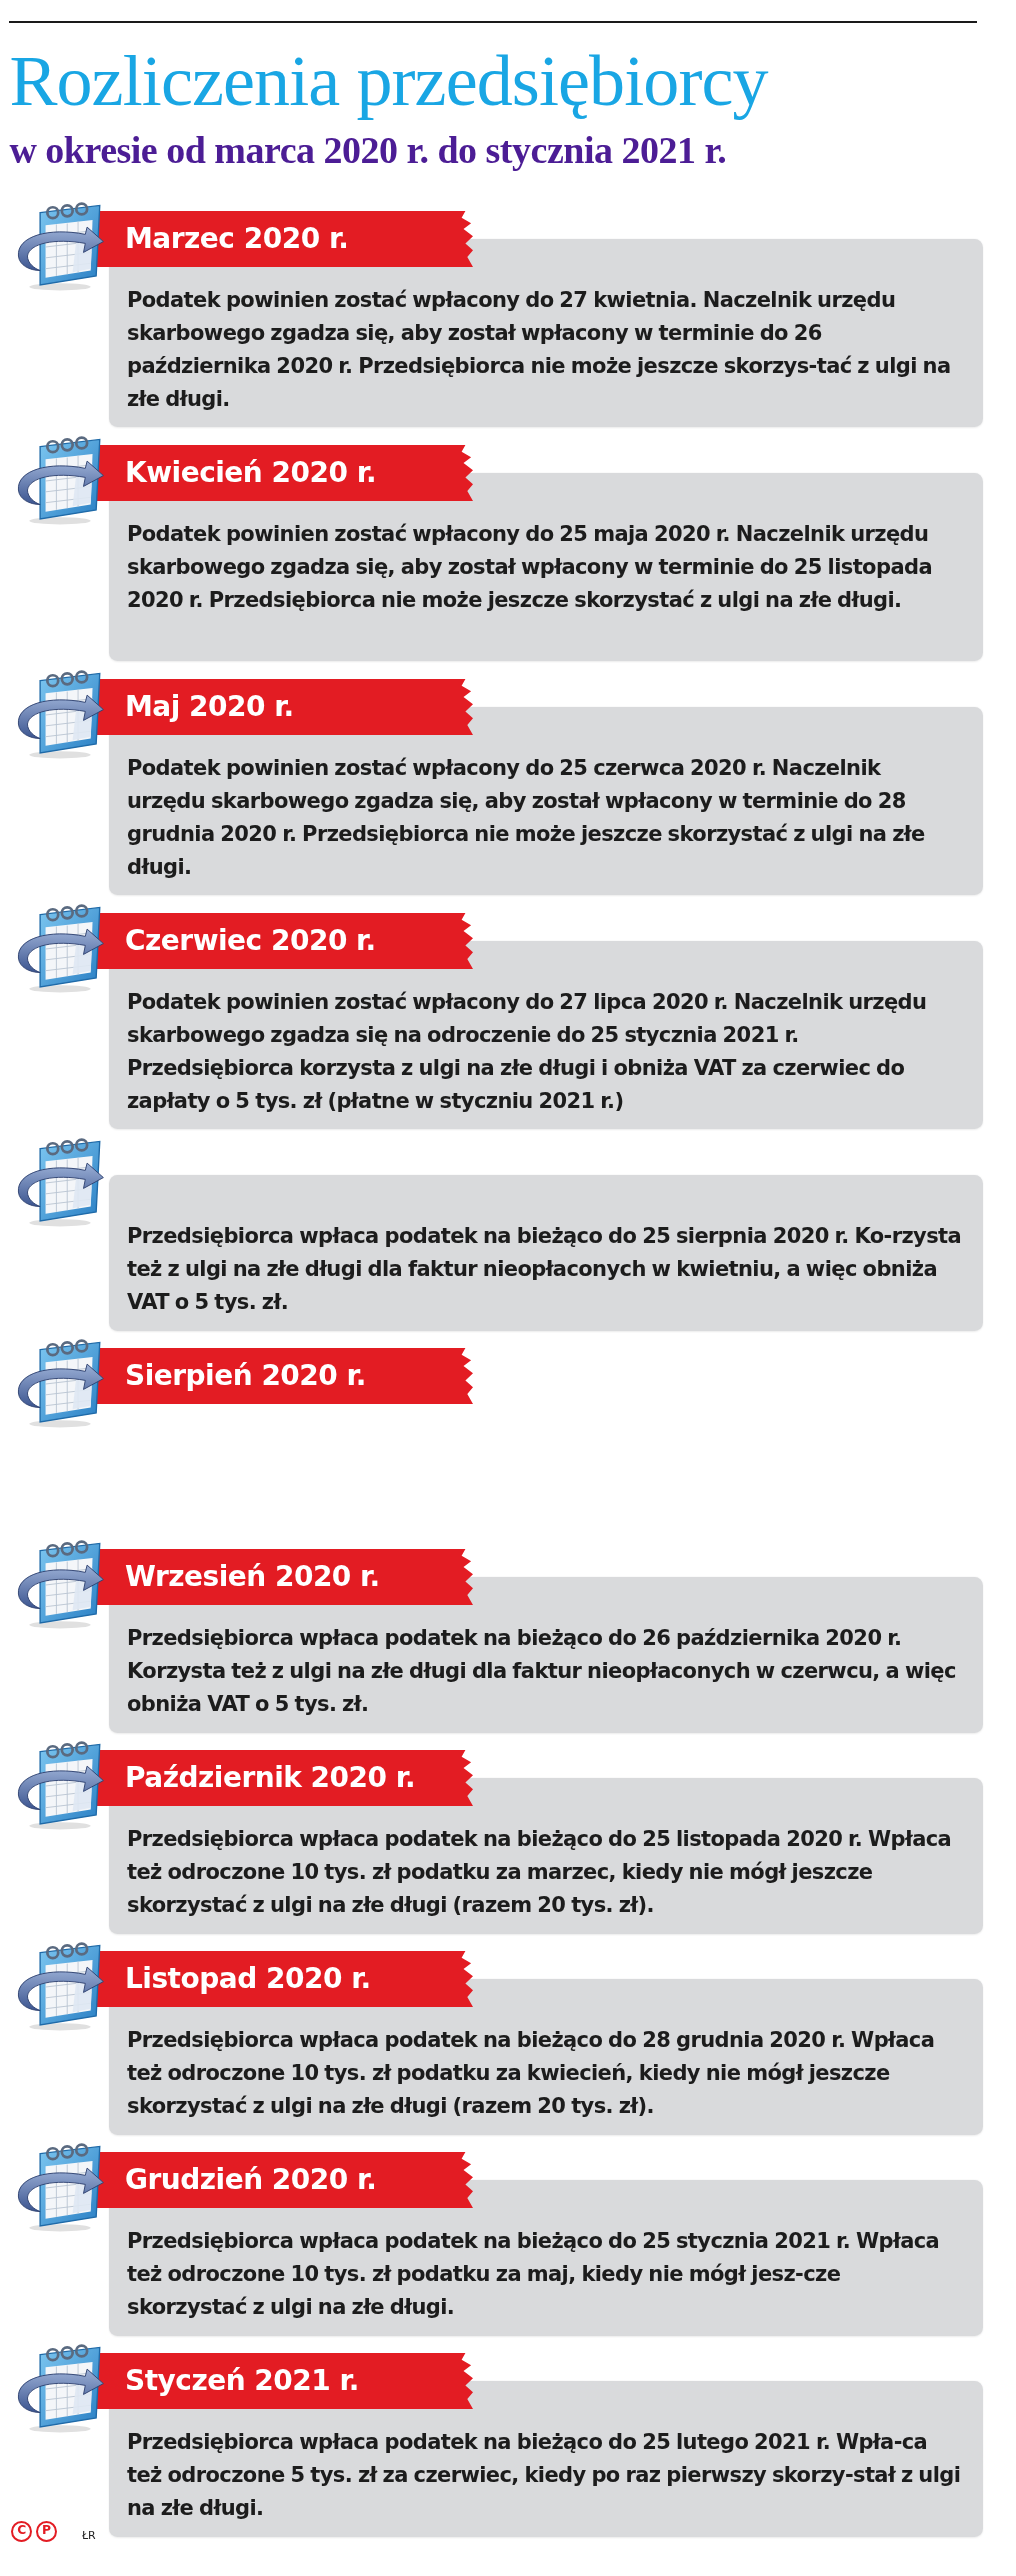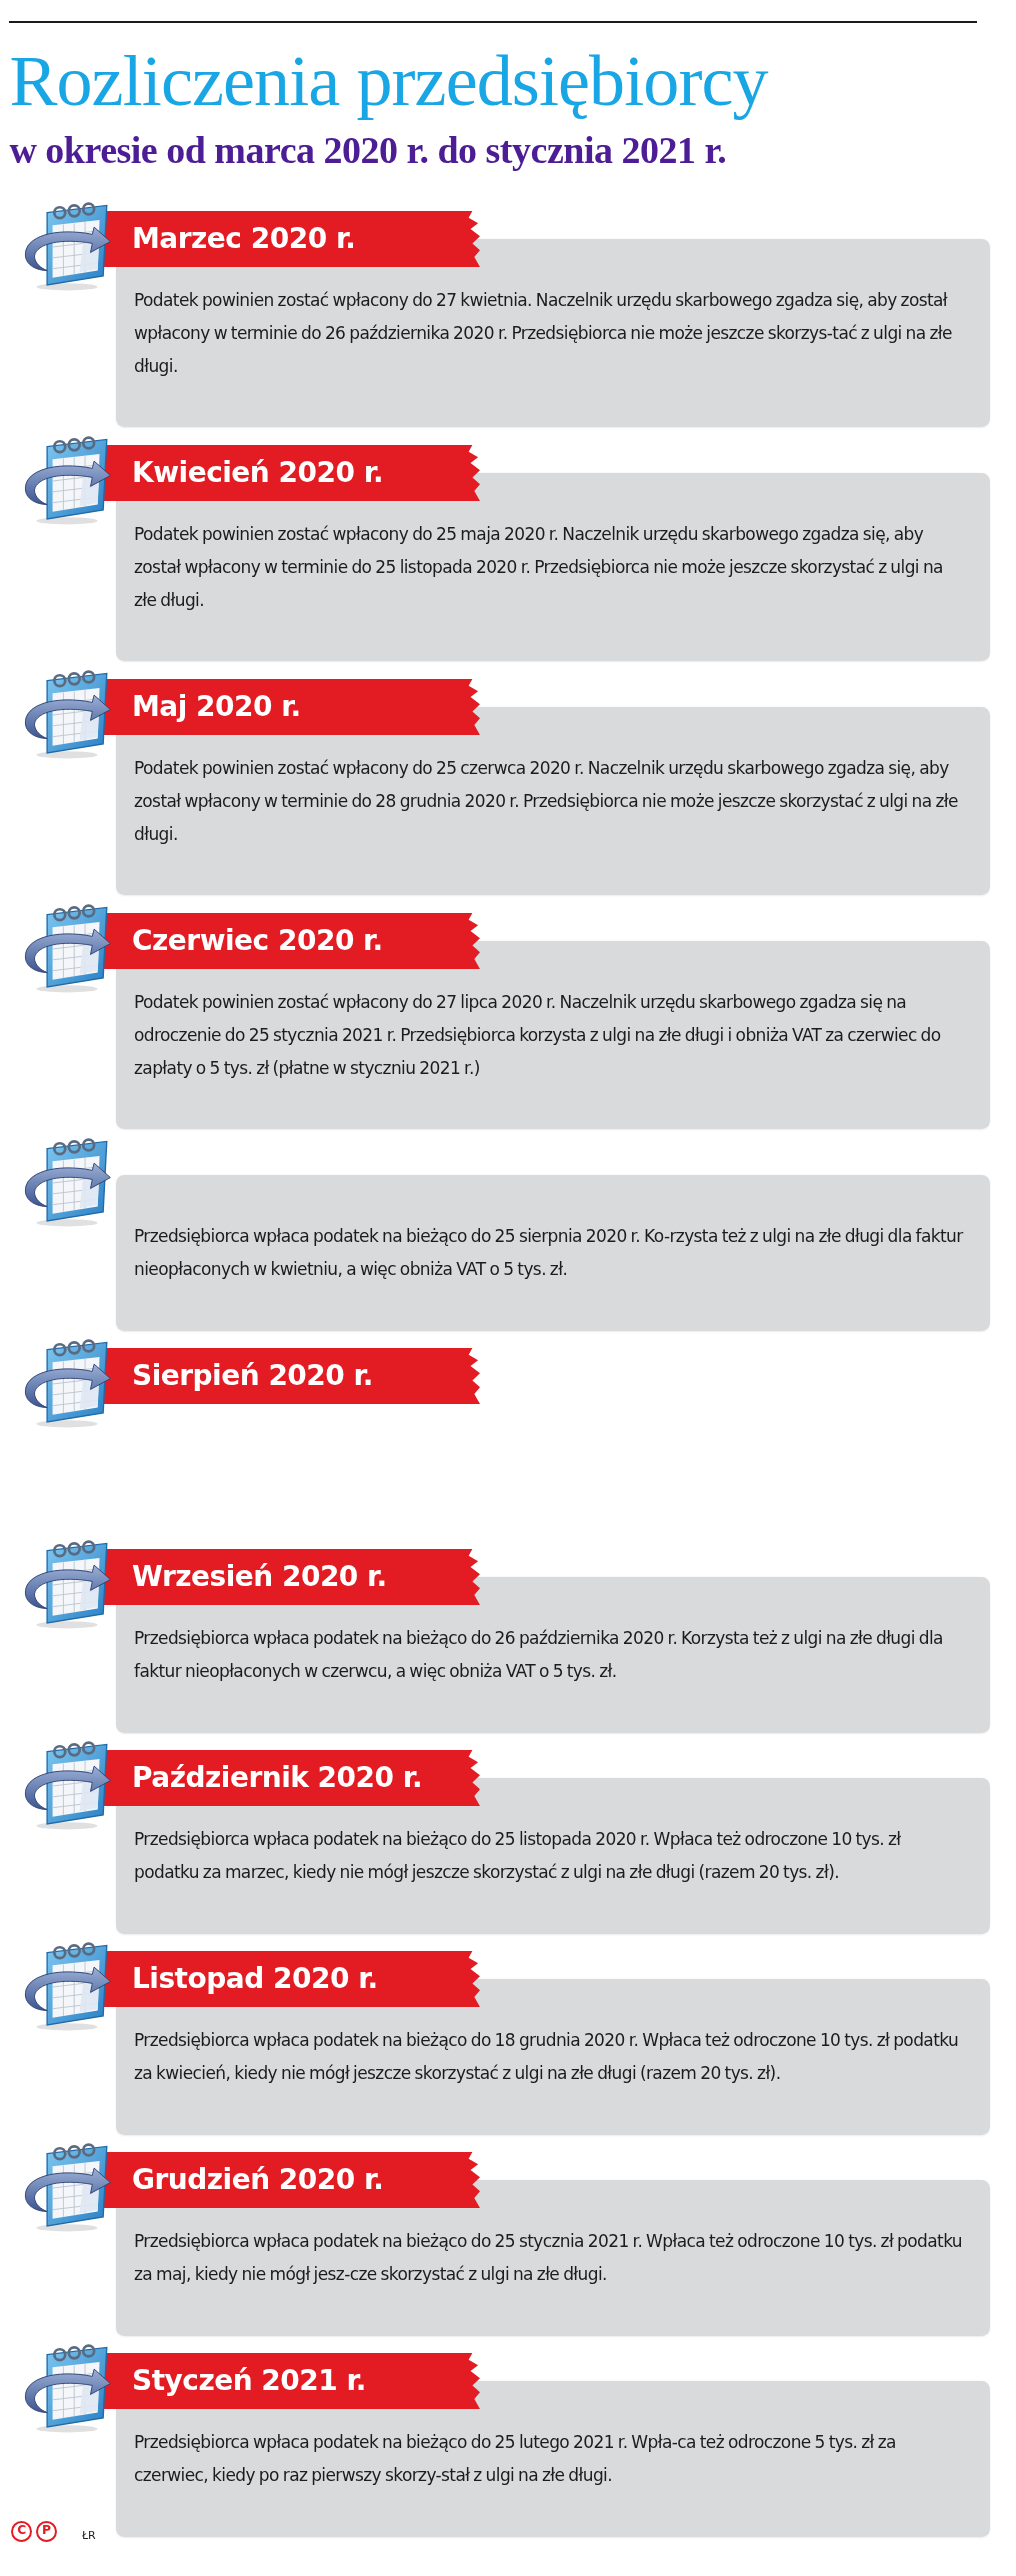--- a/index.html
+++ b/index.html
@@ -1,27 +1,27 @@
 <!DOCTYPE html>
 <html style="font-size:15px"><head>
 <meta charset="utf-8">
 <style>
   html, body { margin: 0; padding: 0; background: #ffffff; }
   body { width: 1017px; height: 2576px; position: relative; overflow: hidden; font-family: "DejaVu Sans", sans-serif; }
   .rule { position: absolute; left: 9.4px; top: 21px; width: 968px; height: 1.9px; background: #1a1a1a; }
   .title { position: absolute; left: 9.4px; top: 42px; margin: 0; font-family: "Liberation Serif", "DejaVu Serif", serif; font-weight: normal; font-size: 72px; line-height: 79px; color: #19a6e4; letter-spacing: -0.9px; white-space: nowrap; }
   .subtitle { position: absolute; left: 9.4px; top: 128px; margin: 0; font-family: "Liberation Serif", "DejaVu Serif", serif; font-weight: bold; font-size: 38px; line-height: 45px; color: #4c1d95; letter-spacing: -0.5px; white-space: nowrap; }
-  .sections { position: absolute; left: 0; top: 211px; width: 828px; margin-left: 7px; }
+  .sections { position: absolute; left: 0; top: 211px; width: 828px; }
   .section { position: relative; width: 1017px; }
   .section.l4 { height: 234px; }
   .section.l3 { height: 201px; }
   .box { position: absolute; left: 109px; top: 28px; width: 874px; background: #d9dadc; border-radius: 8.5px; box-shadow: 0 0.9px 1.9px rgba(0,0,0,0.08); }
   .section.l4 .box { height: 188px; }
   .section.l3 .box { height: 156px; }
-  .box-text { position: absolute; left: 18px; top: 45px; right: 21px; margin: 0; font-family: "DejaVu Sans", sans-serif; font-size: 17px; line-height: 33px; color: #1c1c1c; letter-spacing: -0.6px; word-spacing: -0.9px; }
+  .box-text { position: absolute; left: 18px; top: 45px; right: 21px; margin: 0; font-family: "DejaVu Sans", sans-serif; font-size: 21px; line-height: 33px; color: #1c1c1c; letter-spacing: -0.6px; word-spacing: -0.9px; font-weight: bold; }
   .ribbon { position: absolute; left: 94px; top: 0; width: 379px; height: 56px; background: #e31c23; z-index: 2;
     clip-path: polygon(0 0, 98% 0, 97% 12%, 99.5% 22%, 97.5% 32%, 100% 45%, 98% 58%, 100% 70%, 98.5% 82%, 100% 100%, 0 100%); }
   .ribbon-label { position: absolute; left: 31px; top: 6.6px; margin: 0; font-family: "DejaVu Sans", sans-serif; font-weight: bold; font-size: 28px; line-height: 42px; color: #ffffff; letter-spacing: -0.5px; white-space: nowrap; }
   .cal { position: absolute; left: 13.2px; top: -11.3px; width: 94px; height: 94px; z-index: 3; }
   .footer-logo { position: absolute; left: 11.3px; top: 2521px; display: flex; align-items: flex-end; gap: 3.8px; }
   .logo-circle { width: 21px; height: 21px; border: 2.8px solid #e31c23; border-radius: 50%; box-sizing: border-box; color: #e31c23; font-family: "DejaVu Sans", sans-serif; font-weight: bold; font-size: 12.3px; line-height: 15px; text-align: center; }
   .logo-credit { font-family: "DejaVu Sans", sans-serif; font-size: 11px; color: #222; margin-left: 21px; line-height: 13.2px; }
 </style>
 </head>
 <body>
@@ -157,21 +157,21 @@
   </div>
 
   <div class="section l3">
     <svg class="cal" viewBox="0 0 104 104">
         <use href="#calendar-glyph"></use>
       </svg>
     <div class="ribbon">
         <span class="ribbon-label">Listopad 2020 r.</span>
       </div>
     <div class="box">
-        <p class="box-text">Przedsiębiorca wpłaca podatek na bieżąco do 18 grudnia 2020 r. Wpłaca też odroczone 10 tys. zł podatku za kwiecień, kiedy nie mógł jeszcze skorzystać z ulgi na złe długi (razem 20 tys. zł).</p>
+        <p class="box-text">Przedsiębiorca wpłaca podatek na bieżąco do 28 grudnia 2020 r. Wpłaca też odroczone 10 tys. zł podatku za kwiecień, kiedy nie mógł jeszcze skorzystać z ulgi na złe długi (razem 20 tys. zł).</p>
       </div>
   </div>
 
   <div class="section l3">
     <svg class="cal" viewBox="0 0 104 104">
         <use href="#calendar-glyph"></use>
       </svg>
     <div class="ribbon">
         <span class="ribbon-label">Grudzień 2020 r.</span>
       </div>

